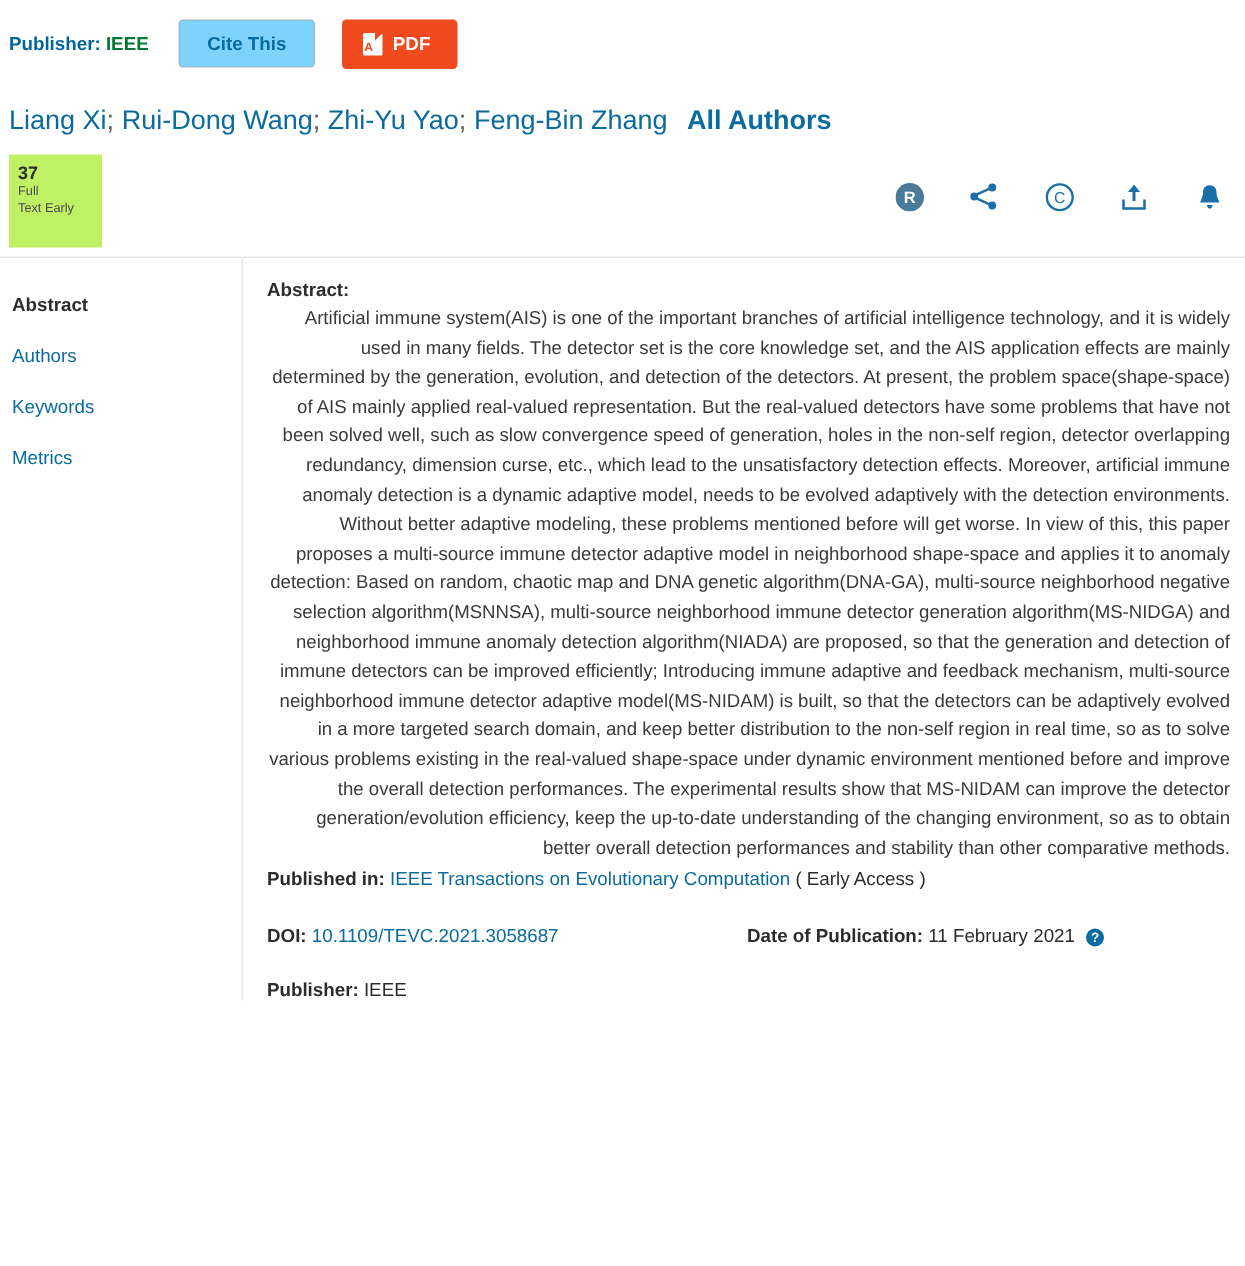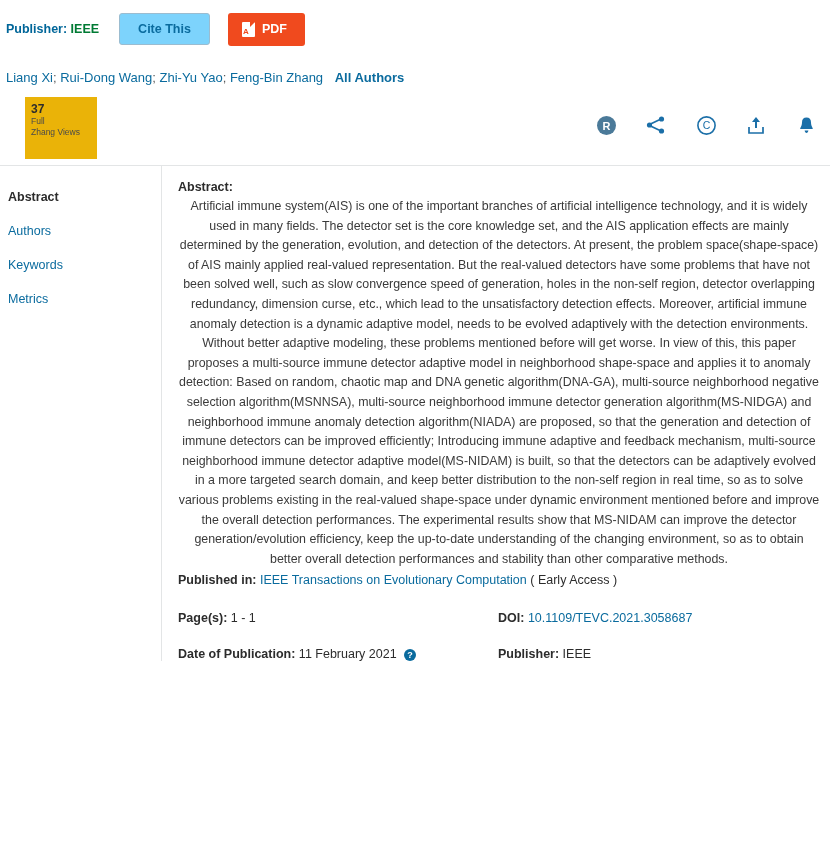--- a/index.html
+++ b/index.html
@@ -87,21 +87,21 @@
     position: absolute;
     left: 1px; bottom: 1px;
     font-size: 8px;
     color: #f04a1e;
     font-weight: bold;
     line-height: 8px;
   }
   
   .authors {
     margin: 24px 0 0 6px;
-    font-size: 13px;
+    font-size: 18px;
     color: #0a6b9e;
   }
   .authors .sep { color: #5a5a5a; }
   .authors a {
     color: #0a6b9e;
     text-decoration: none;
     cursor: pointer;
   }
   .authors .all-authors {
     font-weight: bold;
@@ -110,26 +110,25 @@
   
   .metrics-band {
     margin-top: 12px;
     height: 62px;
     position: relative;
   }
   .views-box {
     position: absolute;
     left: 6px;
     top: 0;
-    width: 72px;
+    width: 62px;
     height: 62px;
-    background: #eab308;
+    background: #bef264;
     padding: 5px 0 0 6px;
     box-sizing: border-box;
-    margin-left: 19px;
   }
   .views-count {
     font-size: 12px;
     font-weight: bold;
     color: #2c2c2c;
     line-height: 14px;
   }
   .views-label {
     font-size: 8.5px;
     color: #4a4a4a;
@@ -184,21 +183,21 @@
   .abs-label {
     font-size: 12.5px;
     font-weight: bold;
     color: #2c2c2c;
     margin-bottom: 3px;
   }
   .abs-text {
     font-size: 12.4px;
     line-height: 19.6px;
     color: #3a3a3a;
-    text-align: center;
+    text-align: right;
   }
   .show-less {
     margin-top: 17px;
     font-size: 11.5px;
     font-weight: bold;
     color: #0a6b9e;
     cursor: pointer;
   }
   .published-in {
     margin-top: 4px;
@@ -266,21 +265,21 @@
     <a>Rui-Dong Wang</a><span class="sep">;</span>
     <a>Zhi-Yu Yao</a><span class="sep">;</span>
     <a>Feng-Bin Zhang</a>
     <a class="all-authors">All Authors</a>
   </div>
 
   <div class="metrics-band">
     <div class="views-box">
       <div class="views-count">37</div>
       <div class="views-label">Full</div>
-      <div class="views-label">Zhang Views</div>
+      <div class="views-label">Text Early</div>
     </div>
 
     <div class="icon-row">
       <div class="ic">
         <svg width="19" height="19" viewBox="0 0 19 19">
             <circle cx="9.5" cy="9.5" r="9.5" fill="#4b7a99"></circle>
             <text x="9.5" y="13.5" font-size="11" font-weight="bold" fill="#ffffff" text-anchor="middle" font-family="Liberation Sans, sans-serif">R</text>
           </svg>
       </div>
       <div class="ic">
@@ -326,24 +325,20 @@
       <div class="abs-label">Abstract:</div>
       <div class="abs-text">Artificial immune system(AIS) is one of the important branches of artificial intelligence technology, and it is widely used in many fields. The detector set is the core knowledge set, and the AIS application effects are mainly determined by the generation, evolution, and detection of the detectors. At present, the problem space(shape-space) of AIS mainly applied real-valued representation. But the real-valued detectors have some problems that have not been solved well, such as slow convergence speed of generation, holes in the non-self region, detector overlapping redundancy, dimension curse, etc., which lead to the unsatisfactory detection effects. Moreover, artificial immune anomaly detection is a dynamic adaptive model, needs to be evolved adaptively with the detection environments. Without better adaptive modeling, these problems mentioned before will get worse. In view of this, this paper proposes a multi-source immune detector adaptive model in neighborhood shape-space and applies it to anomaly detection: Based on random, chaotic map and DNA genetic algorithm(DNA-GA), multi-source neighborhood negative selection algorithm(MSNNSA), multi-source neighborhood immune detector generation algorithm(MS-NIDGA) and neighborhood immune anomaly detection algorithm(NIADA) are proposed, so that the generation and detection of immune detectors can be improved efficiently; Introducing immune adaptive and feedback mechanism, multi-source neighborhood immune detector adaptive model(MS-NIDAM) is built, so that the detectors can be adaptively evolved in a more targeted search domain, and keep better distribution to the non-self region in real time, so as to solve various problems existing in the real-valued shape-space under dynamic environment mentioned before and improve the overall detection performances. The experimental results show that MS-NIDAM can improve the detector generation/evolution efficiency, keep the up-to-date understanding of the changing environment, so as to obtain better overall detection performances and stability than other comparative methods.</div>
 
       <div class="published-in">
         <b>Published in:</b>
         <a>IEEE Transactions on Evolutionary Computation</a>
         <span>( Early Access )</span>
       </div>
 
       <div class="meta-grid">
-        <div>
-          <b>Page(s):</b>
-          <span>1 - 1</span>
-        </div>
         <div>
           <b>DOI:</b>
           <a>10.1109/TEVC.2021.3058687</a>
         </div>
         <div>
           <b>Date of Publication:</b>
           <span>11 February 2021</span>
           <span class="help-dot">?</span>
         </div>
         <div>

